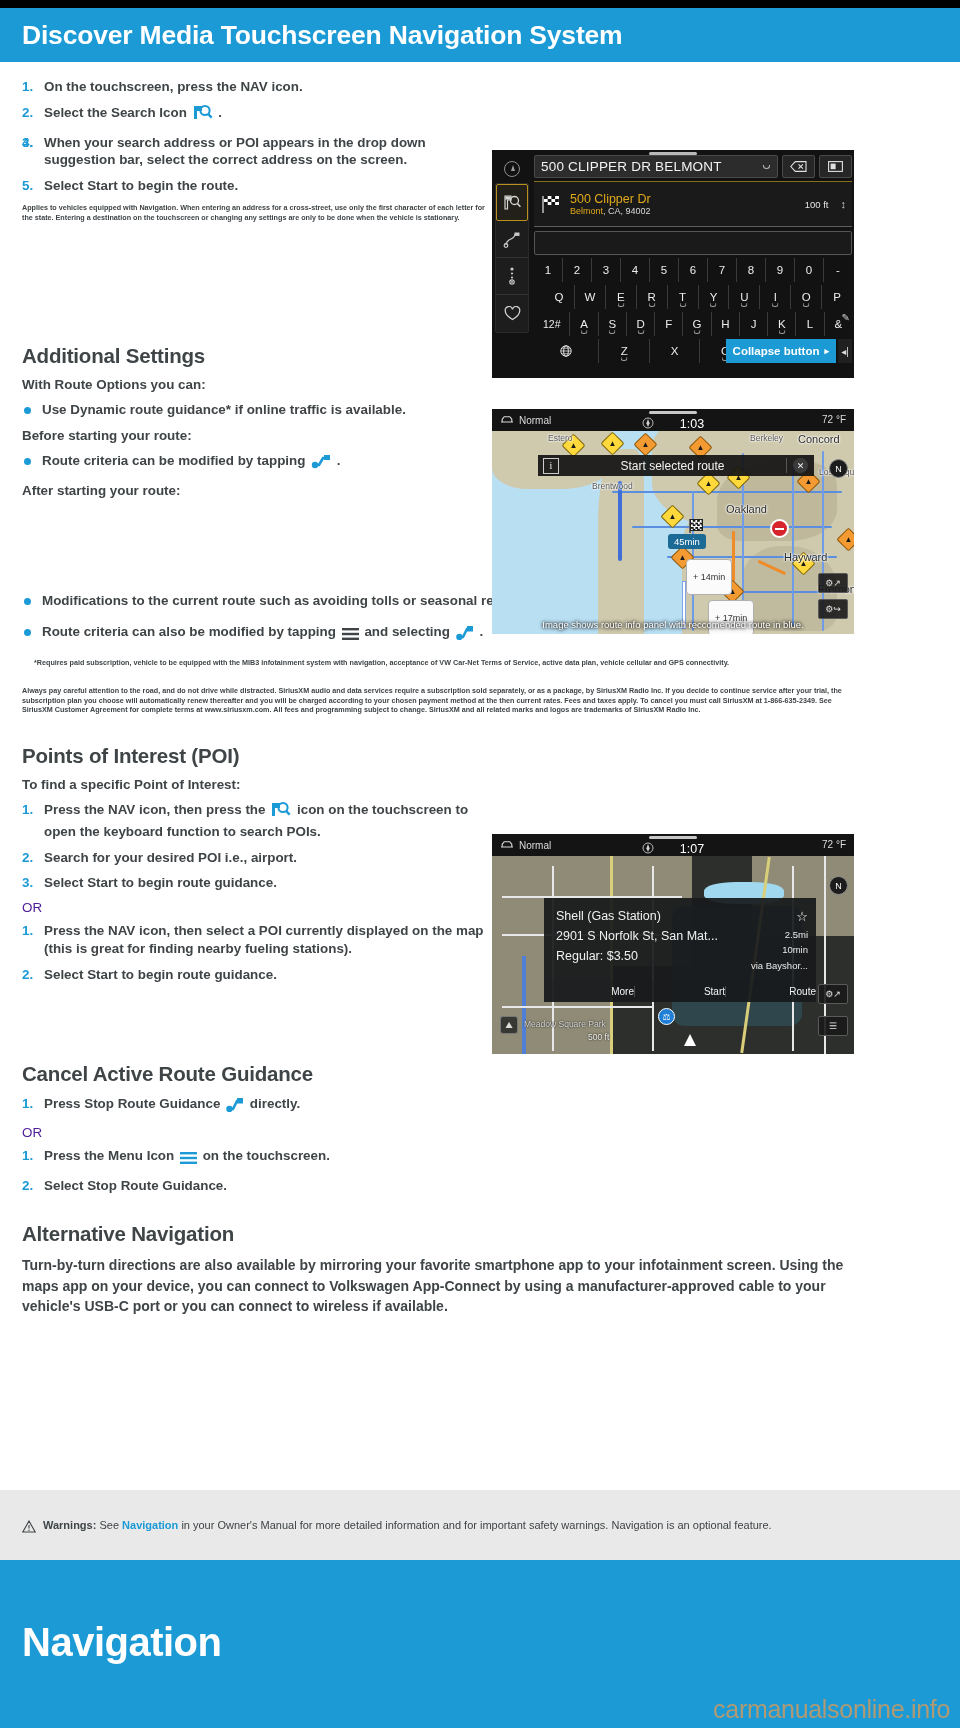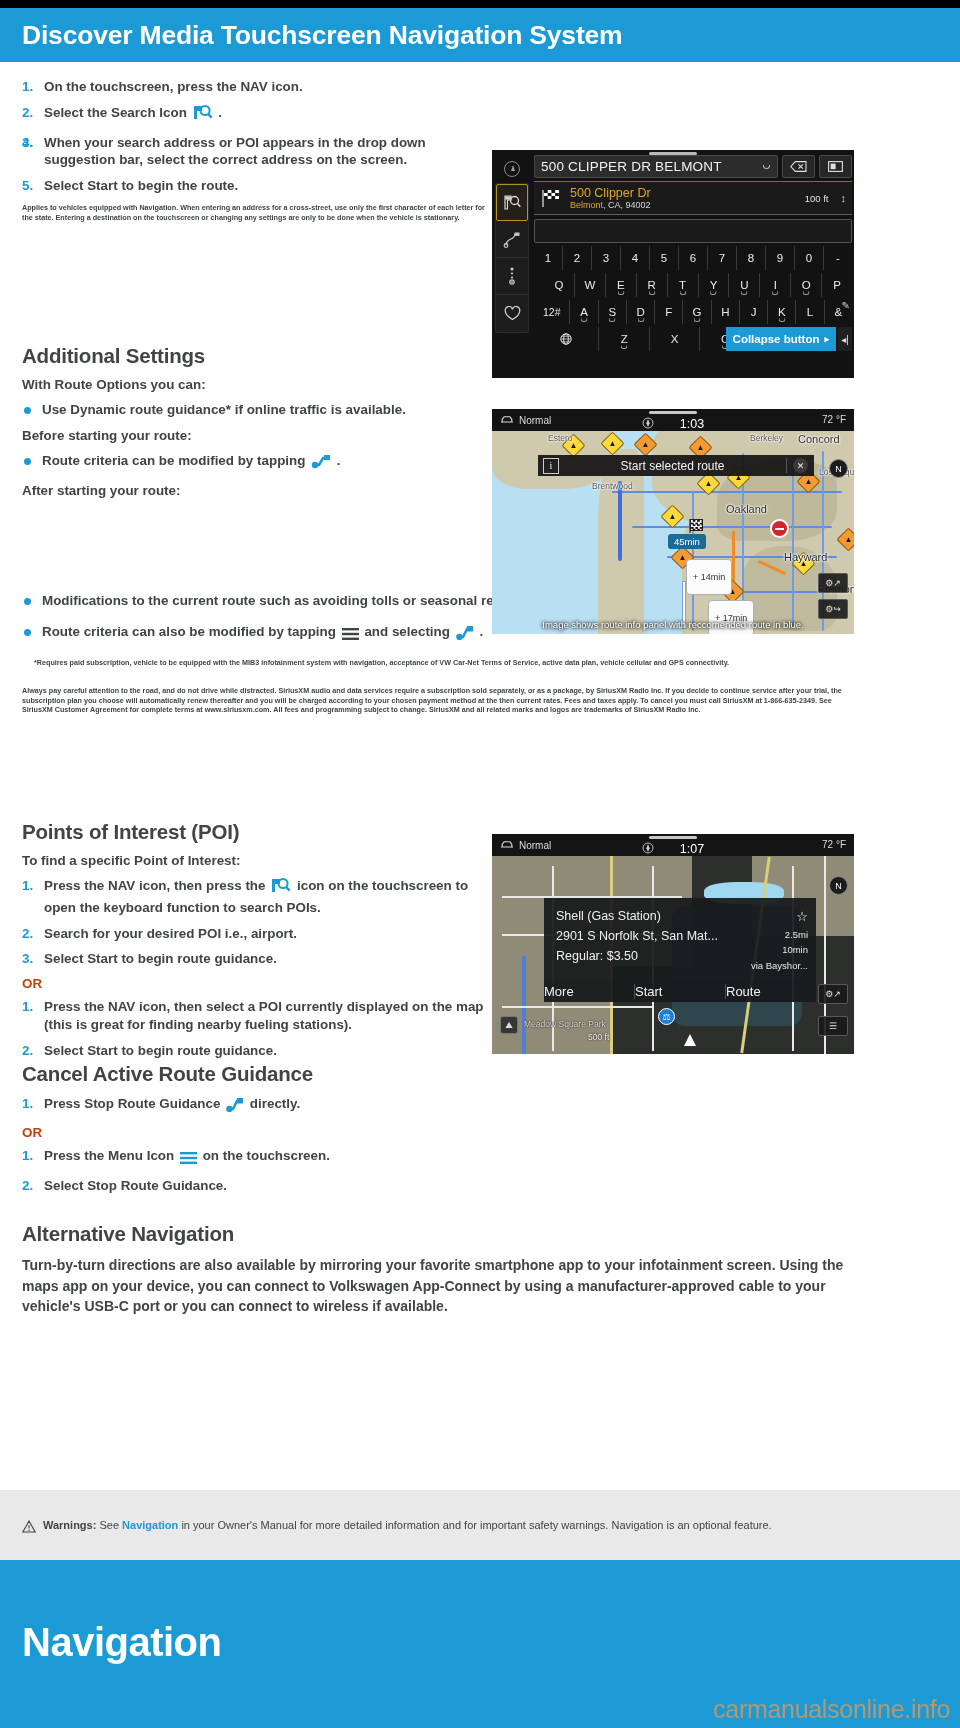--- a/index.html
+++ b/index.html
@@ -97,22 +97,22 @@
   ul.bullets li::before {
     content: "";
     position: absolute;
     left: 2px; top: 6px;
     width: 7px; height: 7px;
     border-radius: 50%;
     background: #1b9ad6;
   }
   .or-label {
     font-size: 13.4px;
-    font-weight: bold;
-    color: #c2410c;
+    font-weight: normal;
+    color: #4c1d95;
     margin: 6px 0 7px 0;
   }
   .para {
     font-size: 14px;
     font-weight: bold;
     line-height: 1.48;
     color: #3f4447;
   }
 
   
@@ -228,21 +228,21 @@
   .kb-minibtn {
     width: 33px; background: #262626; border: 1px solid #4a4a4a;
     border-radius: 2px; color: #e4e4e4;
     display:flex; align-items:center; justify-content:center;
   }
   .kb-suggest {
     margin-top: 3px;
     border-top: 1px solid #8a6f16;
     border-bottom: 1px solid #5e5e5e;
     background: #1a1a1a;
-    height: 34px;
+    height: 46px;
     display: flex; align-items: center;
     padding: 0 6px;
     gap: 8px;
   }
   .sug-flag { width: 22px; height: 18px; flex: 0 0 auto; }
   .sug-txt { flex: 1 1 auto; line-height: 1.12; }
   .sug-title { color: #e0a91b; font-size: 12.5px; }
   .sug-sub { color: #e0a91b; font-size: 9px; }
   .sug-sub .gray { color: #d8d8d8; }
   .sug-dist { color: #e3e3e3; font-size: 9.5px; margin-right: 4px; }
@@ -442,21 +442,21 @@
     position: absolute; right: 8px; top: 8px; text-align: right;
     color: #e8e8e8; font-size: 9.5px; line-height: 1.62;
   }
   .poi-star { color: #fff; font-size: 13px; }
   .poi-actions {
     position: absolute; left: 52px; top: 124px; width: 272px; height: 22px;
     background: rgba(24,26,28,.95);
     display: flex; align-items: center;
   }
   .poi-act {
-    flex: 1 1 0; text-align: left; color: #f2f2f2; font-size: 13px;
+    flex: 1 1 0; text-align: right; color: #f2f2f2; font-size: 10px;
     border-right: 1px solid #4b4b4b;
   }
   .poi-act:last-child { border-right: none; }
   .poi-pin {
     position: absolute; width: 17px; height: 17px; border-radius: 50%;
     background: #1f7fd6; border: 1.5px solid #fff;
     color: #fff; font-size: 9px;
     display: flex; align-items: center; justify-content: center;
   }
   .poi-arrow {
@@ -571,21 +571,21 @@
             </svg>
         </span>
         <span>.</span>
       </li>
     </ul>
   </div>
 
   <div class="fineprint fineprint-wide" style="position:absolute;left:22px;top:596px;margin-left:12px;">*Requires paid subscription, vehicle to be equipped with the MIB3 infotainment system with navigation, acceptance of VW Car-Net Terms of Service, active data plan, vehicle cellular and GPS connectivity.</div>
   <div class="fineprint fineprint-wide" style="position:absolute;left:22px;top:624px;">Always pay careful attention to the road, and do not drive while distracted. SiriusXM audio and data services require a subscription sold separately, or as a package, by SiriusXM Radio Inc. If you decide to continue service after your trial, the subscription plan you choose will automatically renew thereafter and you will be charged according to your chosen payment method at the then current rates. Fees and taxes apply. To cancel you must call SiriusXM at 1-866-635-2349. See SiriusXM Customer Agreement for complete terms at www.siriusxm.com. All fees and programming subject to change. SiriusXM and all related marks and logos are trademarks of SiriusXM Radio Inc.</div>
 
-  <div class="col-left" style="top:758px;">
+  <div class="col-left" style="top:682px;">
     <h2 class="section">Points of Interest (POI)</h2>
     <div class="lead">To find a specific Point of Interest:</div>
     <ol class="steps">
       <li>
         <span class="num">1.</span>
         <span>Press the NAV icon, then press the</span>
         <span class="inline-icon">
           <svg width="20" height="17" viewBox="0 0 20 17">
               <path d="M1 2h8v5H4v8H1z" fill="#1b9ad6"></path>
               <circle cx="12" cy="6.5" r="4.6" fill="none" stroke="#1b9ad6" stroke-width="2"></circle>

